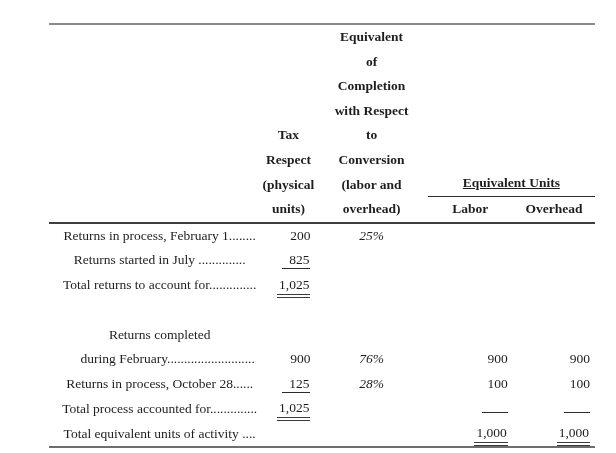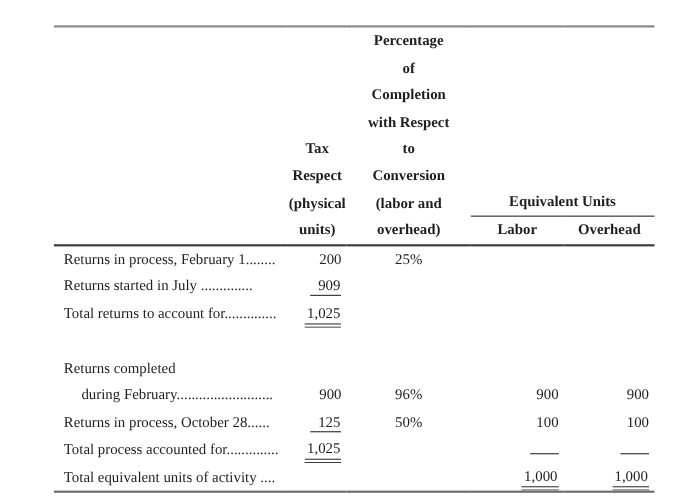--- a/index.html
+++ b/index.html
@@ -39,35 +39,36 @@
   thead td {
     vertical-align: bottom;
     font-weight: bold;
     text-align: center;
     line-height: 24.6px;
   }
   thead tr.hrow1 { height: 171px; }
   thead tr.hrow2 { height: 26px; }
   td.eu-cell {
     border-bottom: 1.5px solid #2b2b2b; 
+    text-decoration: underline;
   }
   
   tbody tr:first-child td { border-top: 2px solid #3f3f3f; }
 
   
   tbody td {
     height: 24.6px;
     line-height: 24.6px;
     white-space: nowrap;
     overflow: hidden;
   }
-  td.lbl { text-align: left; padding-left: 9px; }
+  td.lbl { text-align: center; padding-left: 9px; }
   td.lbl.indent { padding-left: 25px; margin-top: 31px; }
   td.tax { text-align: right; padding-right: 5px; margin-top: 22px; }
-  td.pct { text-align: center; }
+  td.pct { text-align: center; font-style: italic; }
   td.labor, td.overhead { text-align: right; padding-right: 5px; }
 
   
   .u1 {
     display: inline-block;
     border-bottom: 1px solid #2b2b2b;
     padding: 0 1px 0 7px;
     line-height: 17px;
   }
   .u2 {
@@ -99,21 +100,21 @@
     <thead>
       <tr class="hrow1">
         <td rowspan="2"></td>
         <td rowspan="2">
           <div>Tax</div>
           <div>Respect</div>
           <div>(physical</div>
           <div>units)</div>
         </td>
         <td rowspan="2">
-          <div>Percentage</div>
+          <div>Equivalent</div>
           <div>of</div>
           <div>Completion</div>
           <div>with Respect</div>
           <div>to</div>
           <div>Conversion</div>
           <div>(labor and</div>
           <div>overhead)</div>
         </td>
         <td colspan="2" class="eu-cell">Equivalent Units</td>
       </tr>
@@ -125,21 +126,21 @@
     <tbody>
       <tr>
         <td class="lbl">Returns in process, February 1........</td>
         <td class="tax">200</td>
         <td class="pct">25%</td>
         <td class="labor"></td>
         <td class="overhead"></td>
       </tr>
       <tr>
         <td class="lbl">Returns started in July ..............</td>
-        <td class="tax"><span class="u1">909</span></td>
+        <td class="tax"><span class="u1">825</span></td>
         <td class="pct"></td>
         <td class="labor"></td>
         <td class="overhead"></td>
       </tr>
       <tr>
         <td class="lbl">Total returns to account for..............</td>
         <td class="tax"><span class="u2">1,025</span></td>
         <td class="pct"></td>
         <td class="labor"></td>
         <td class="overhead"></td>
@@ -154,28 +155,28 @@
       <tr>
         <td class="lbl">Returns completed</td>
         <td class="tax"></td>
         <td class="pct"></td>
         <td class="labor"></td>
         <td class="overhead"></td>
       </tr>
       <tr>
         <td class="lbl indent">during February..........................</td>
         <td class="tax">900</td>
-        <td class="pct">96%</td>
+        <td class="pct">76%</td>
         <td class="labor">900</td>
         <td class="overhead">900</td>
       </tr>
       <tr>
         <td class="lbl">Returns in process, October 28......</td>
         <td class="tax"><span class="u1">125</span></td>
-        <td class="pct">50%</td>
+        <td class="pct">28%</td>
         <td class="labor">100</td>
         <td class="overhead">100</td>
       </tr>
       <tr>
         <td class="lbl">Total process accounted for..............</td>
         <td class="tax"><span class="u2">1,025</span></td>
         <td class="pct"></td>
         <td class="labor"><span class="blankline"></span></td>
         <td class="overhead"><span class="blankline"></span></td>
       </tr>

